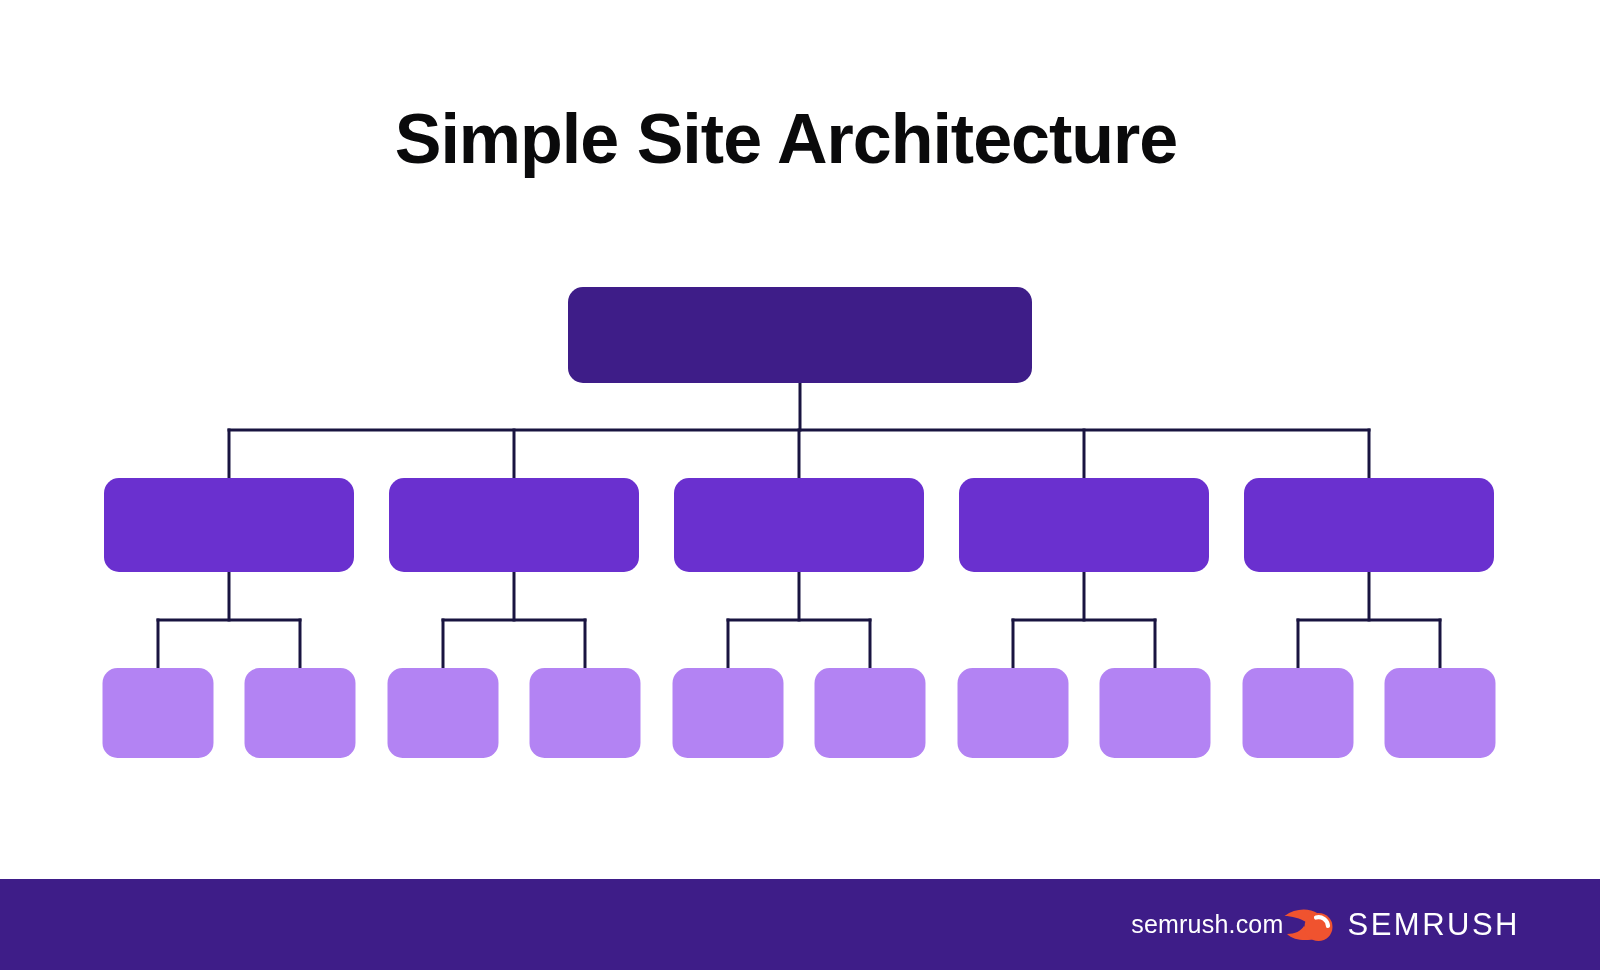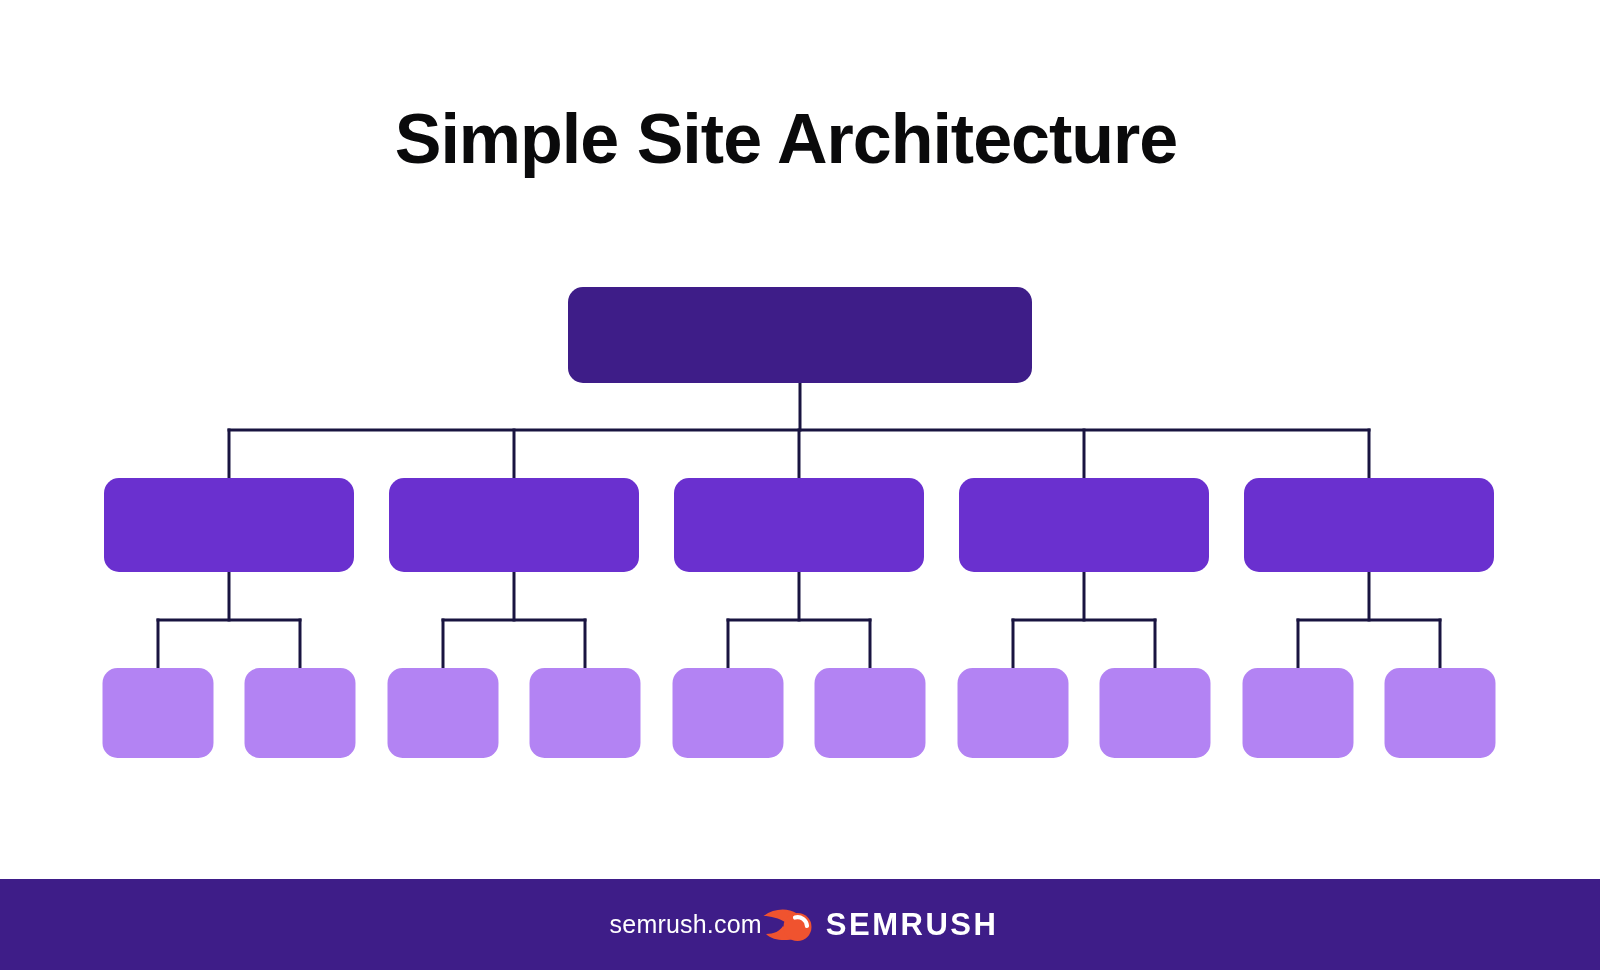--- a/index.html
+++ b/index.html
@@ -37,21 +37,21 @@
 
   .footer {
     position: absolute;
     left: 0;
     bottom: 0;
     width: 1600px;
     height: 91px;
     background: var(--c-footer_bg, #3e1d88);
     display: flex;
     align-items: center;
-    justify-content: center;
+    justify-content: flex-end;
     padding: 0 80px 0 88px;
   }
 
   .footer-site {
     color: var(--c-footer_text, #fff);
     font-size: 25px;
     font-weight: 400;
     letter-spacing: 0.2px;
   }
 
@@ -59,21 +59,21 @@
     display: flex;
     align-items: center;
     gap: 12px;
   }
 
   .fireball { display: block; }
 
   .wordmark {
     color: var(--c-brand_text, #fff);
     font-size: 31px;
-    font-weight: 700;
+    font-weight: 400;
     letter-spacing: 2.5px;
   }
 </style>
 </head>
 <body>
 
 <div class="canvas">
 
   <h1 class="title">Simple Site Architecture</h1>
 

